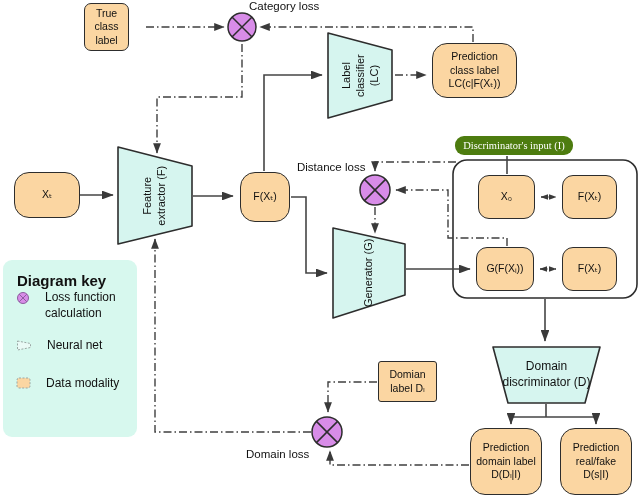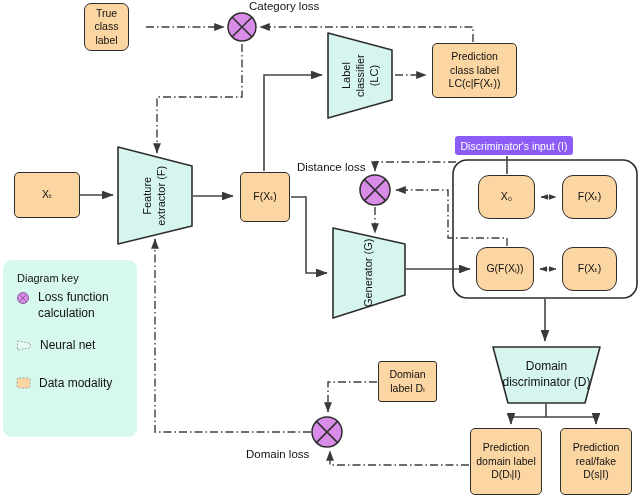--- a/index.html
+++ b/index.html
@@ -1,33 +1,33 @@
 <!DOCTYPE html>
 <html><head>
 <meta charset="utf-8">
 <style>
   html,body{margin:0;padding:0;background:#ffffff;}
   #canvas{position:relative;width:640px;height:498px;background:#ffffff;overflow:hidden;
     font-family:"Liberation Sans","DejaVu Sans",sans-serif;color:#111;}
   #wires{position:absolute;left:0;top:0;width:640px;height:498px;}
 
   .box{position:absolute;box-sizing:border-box;background:#fbd6a2;border:1.6px solid #2d2d2d;
-    border-radius:5px;display:flex;align-items:center;justify-content:center;text-align:center;
+    border-radius:15px;display:flex;align-items:center;justify-content:center;text-align:center;
     font-size:10.5px;line-height:1.3;white-space:pre-line;}
   .box.sq{border-radius:11px;}
-  .dark-label{position:absolute;box-sizing:border-box;background:#8b5cf6;color:#fff;border-radius:3px;
-    display:flex;align-items:center;justify-content:center;font-size:10.5px;white-space:nowrap;}
+  .dark-label{position:absolute;box-sizing:border-box;background:#4d7c0f;color:#fff;border-radius:9px;
+    display:flex;align-items:center;justify-content:center;font-size:10.5px;white-space:nowrap;font-family:Liberation Serif, serif;}
   .loss-label{position:absolute;font-size:11.5px;white-space:nowrap;}
   .trap-text{position:absolute;display:flex;align-items:center;justify-content:center;pointer-events:none;}
   .trap-text .rot{transform:rotate(-90deg);white-space:pre-line;text-align:center;font-size:11px;line-height:1.25;}
   .trap-text .hor{white-space:pre-line;text-align:center;font-size:12px;line-height:1.3;}
 
   .legend{position:absolute;left:3px;top:260px;width:134px;height:177px;background:#d7f8ee;border-radius:9px;}
-  .legend-title{position:absolute;left:14px;top:12px;font-size:11px;font-weight:normal;}
-  .lg-row{position:absolute;left:13px;display:flex;gap:8px;align-items:flex-start;}
+  .legend-title{position:absolute;left:14px;top:12px;font-size:15px;font-weight:bold;}
+  .lg-row{position:absolute;left:13px;display:flex;gap:15px;align-items:flex-start;}
   .lg-row .lbl{font-size:12px;line-height:1.3;white-space:pre-line;}
   .lg-ic{flex:0 0 auto;margin-top:1px;}
 </style>
 </head>
 <body>
 
 <div id="canvas">
 
   <svg id="wires" viewBox="0 0 640 498">
     <defs>

